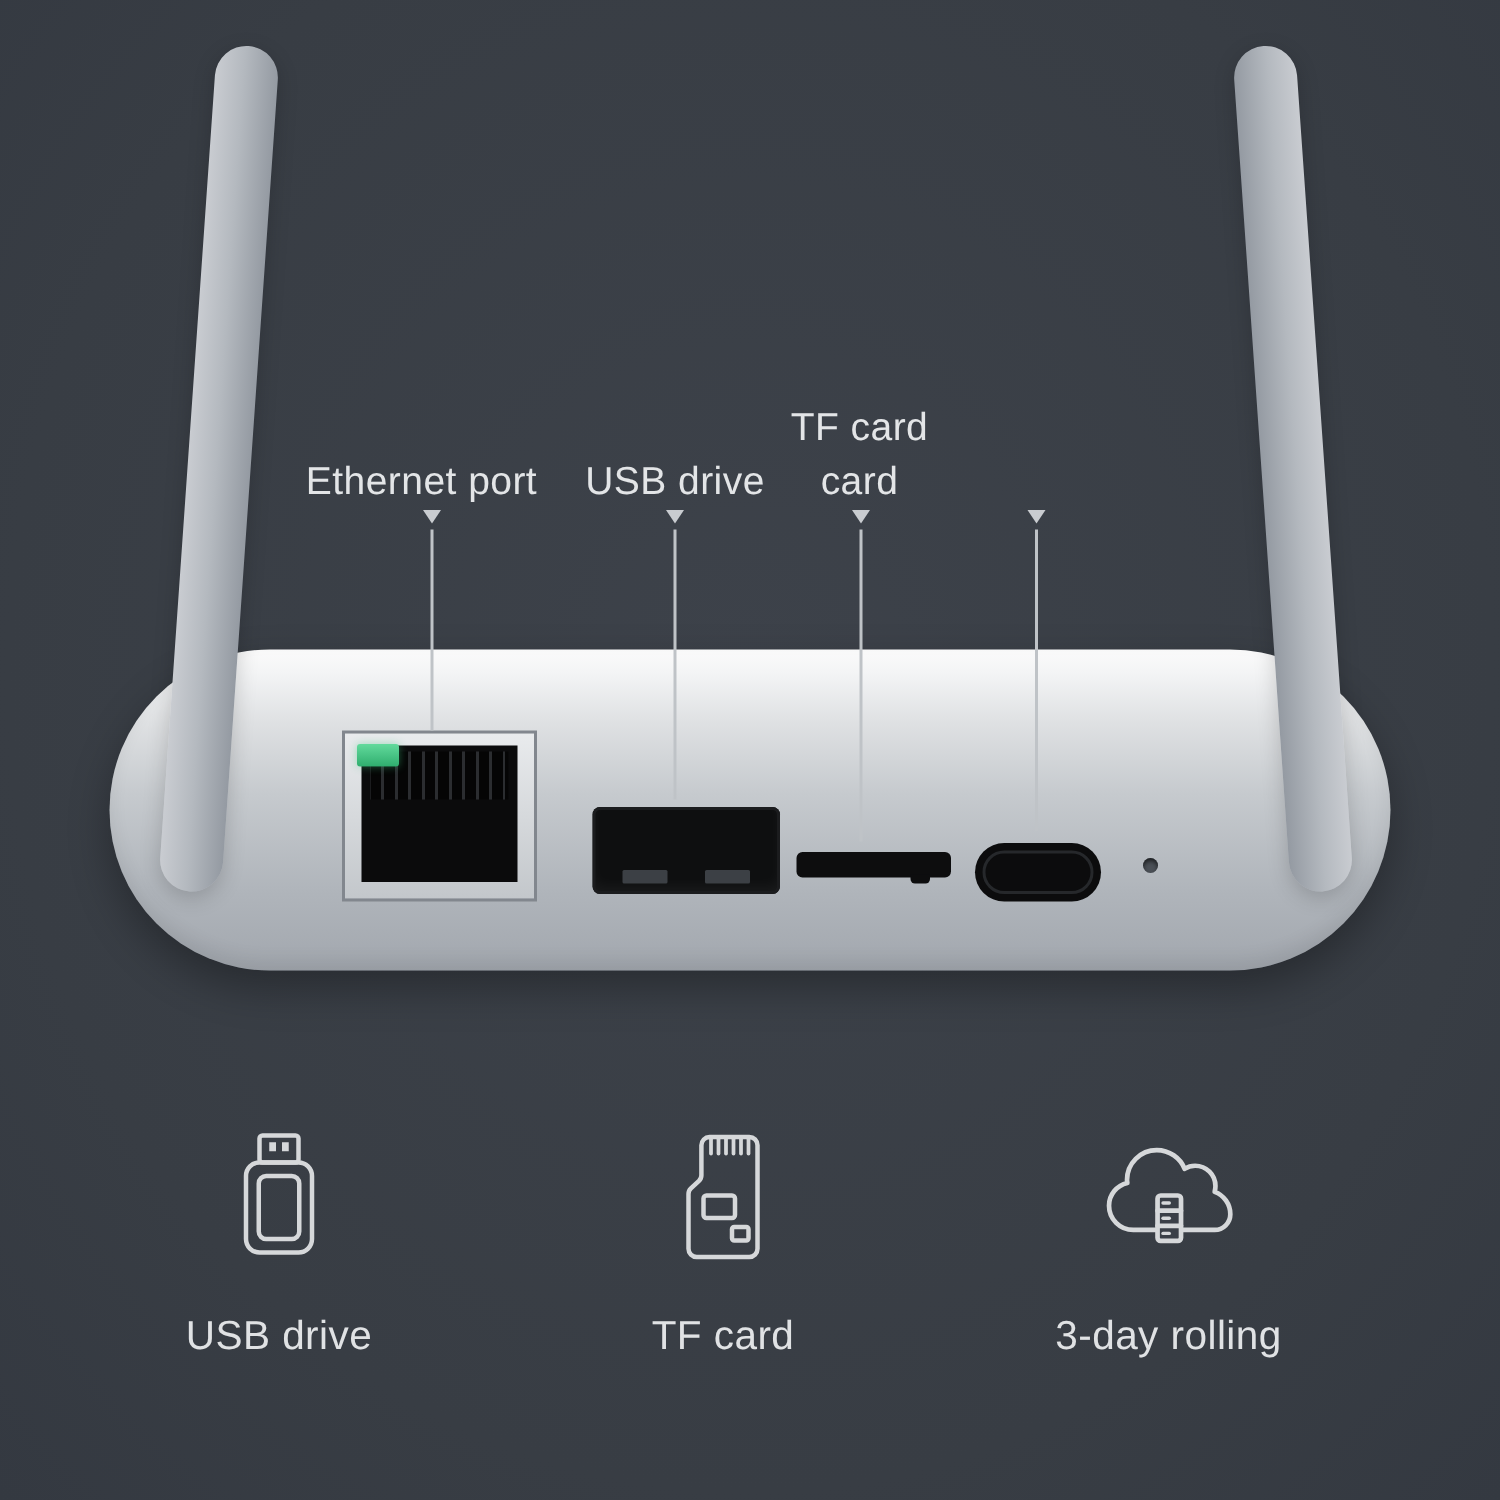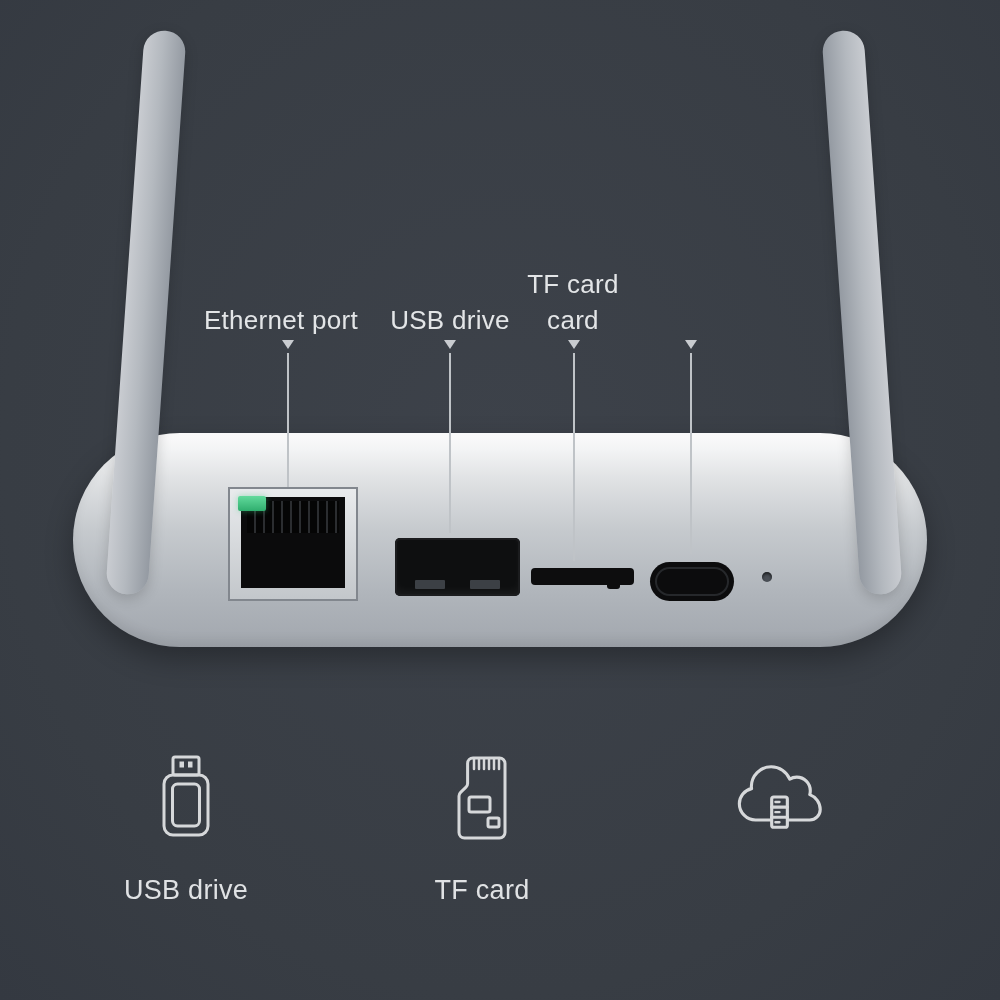--- a/index.html
+++ b/index.html
@@ -152,15 +152,16 @@
     </svg>
   </div>
 
   <div class="f-label" style="left:186px;top:872px;">
     <div class="f-line">USB drive</div>
   </div>
   <div class="f-label" style="left:482px;top:872px;">
     <div class="f-line">TF card</div>
   </div>
   <div class="f-label" style="left:779px;top:872px;">
+    <div class="f-line">3-day rolling</div>
   </div>
 
 </div>
 
 </body></html>

